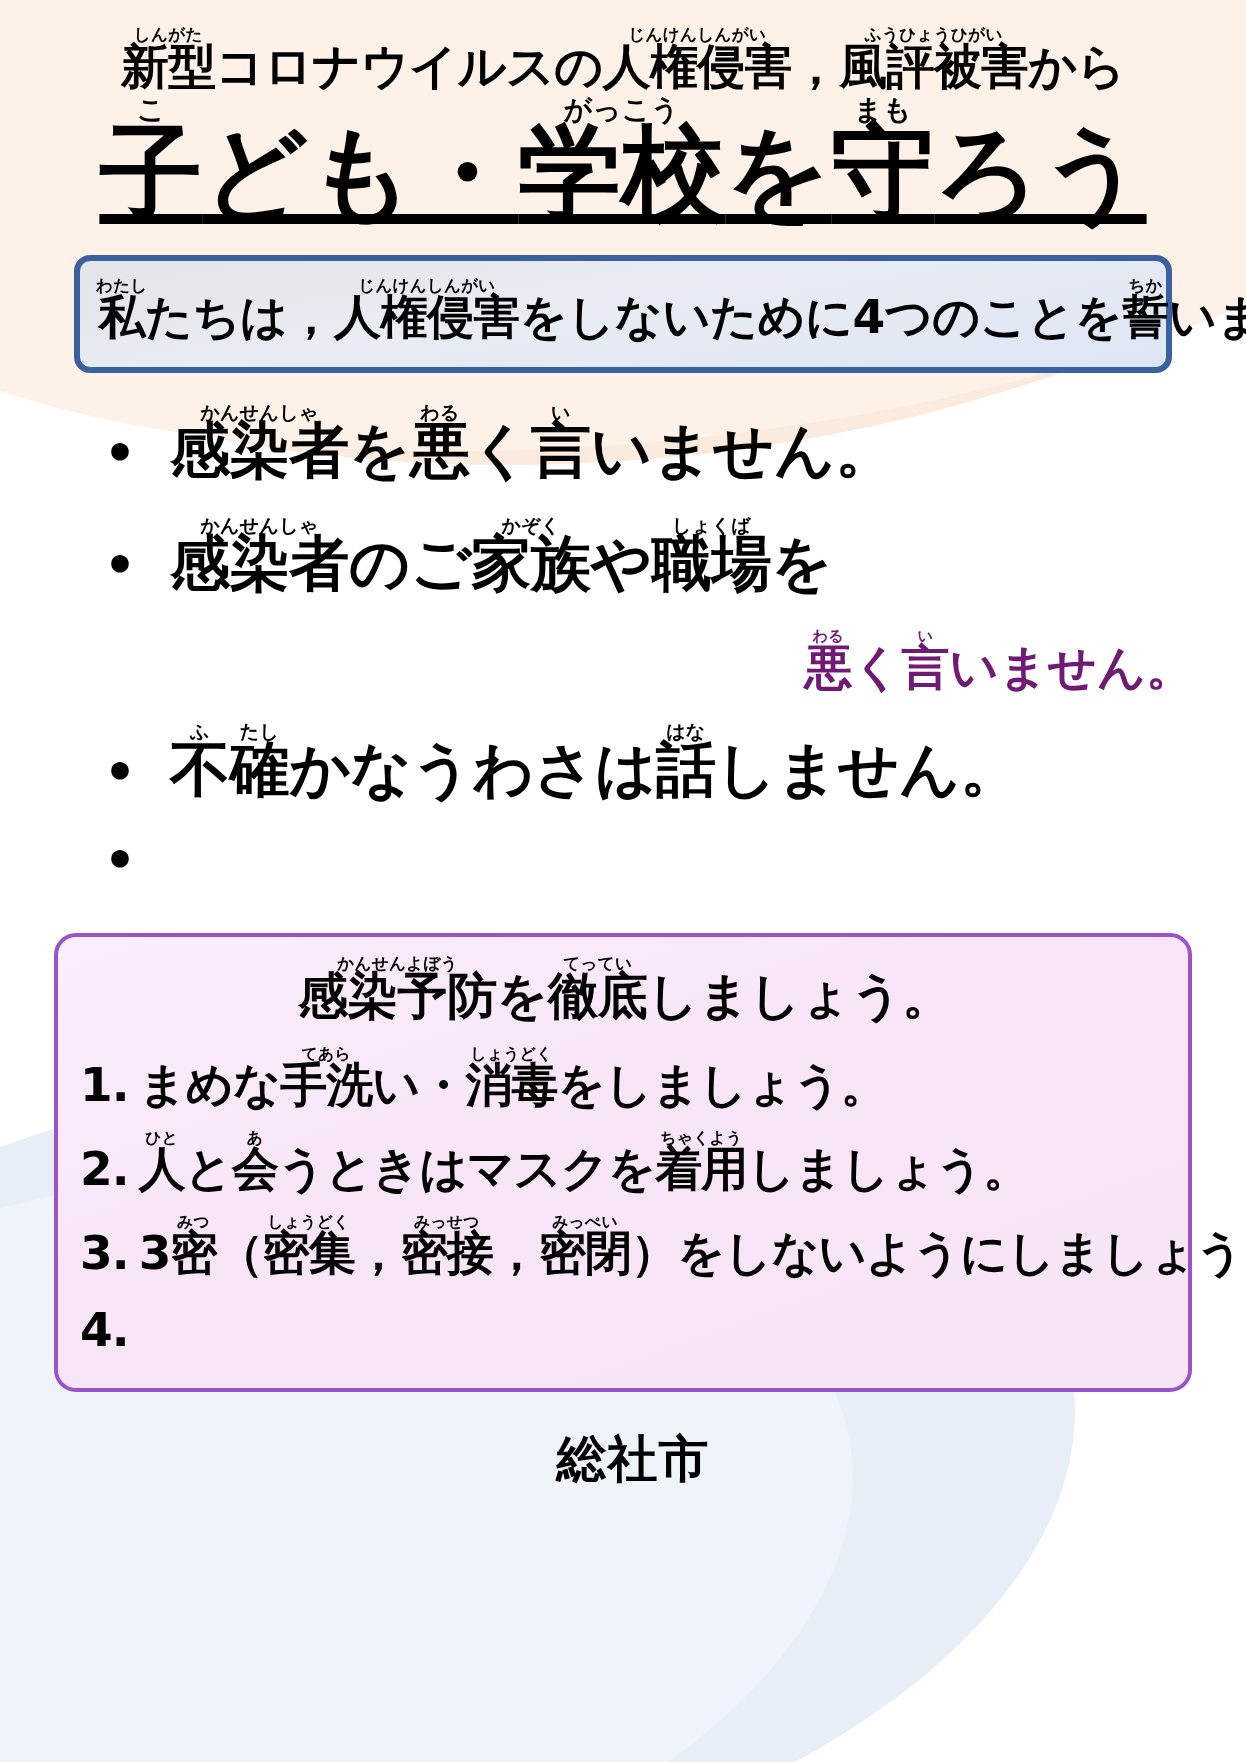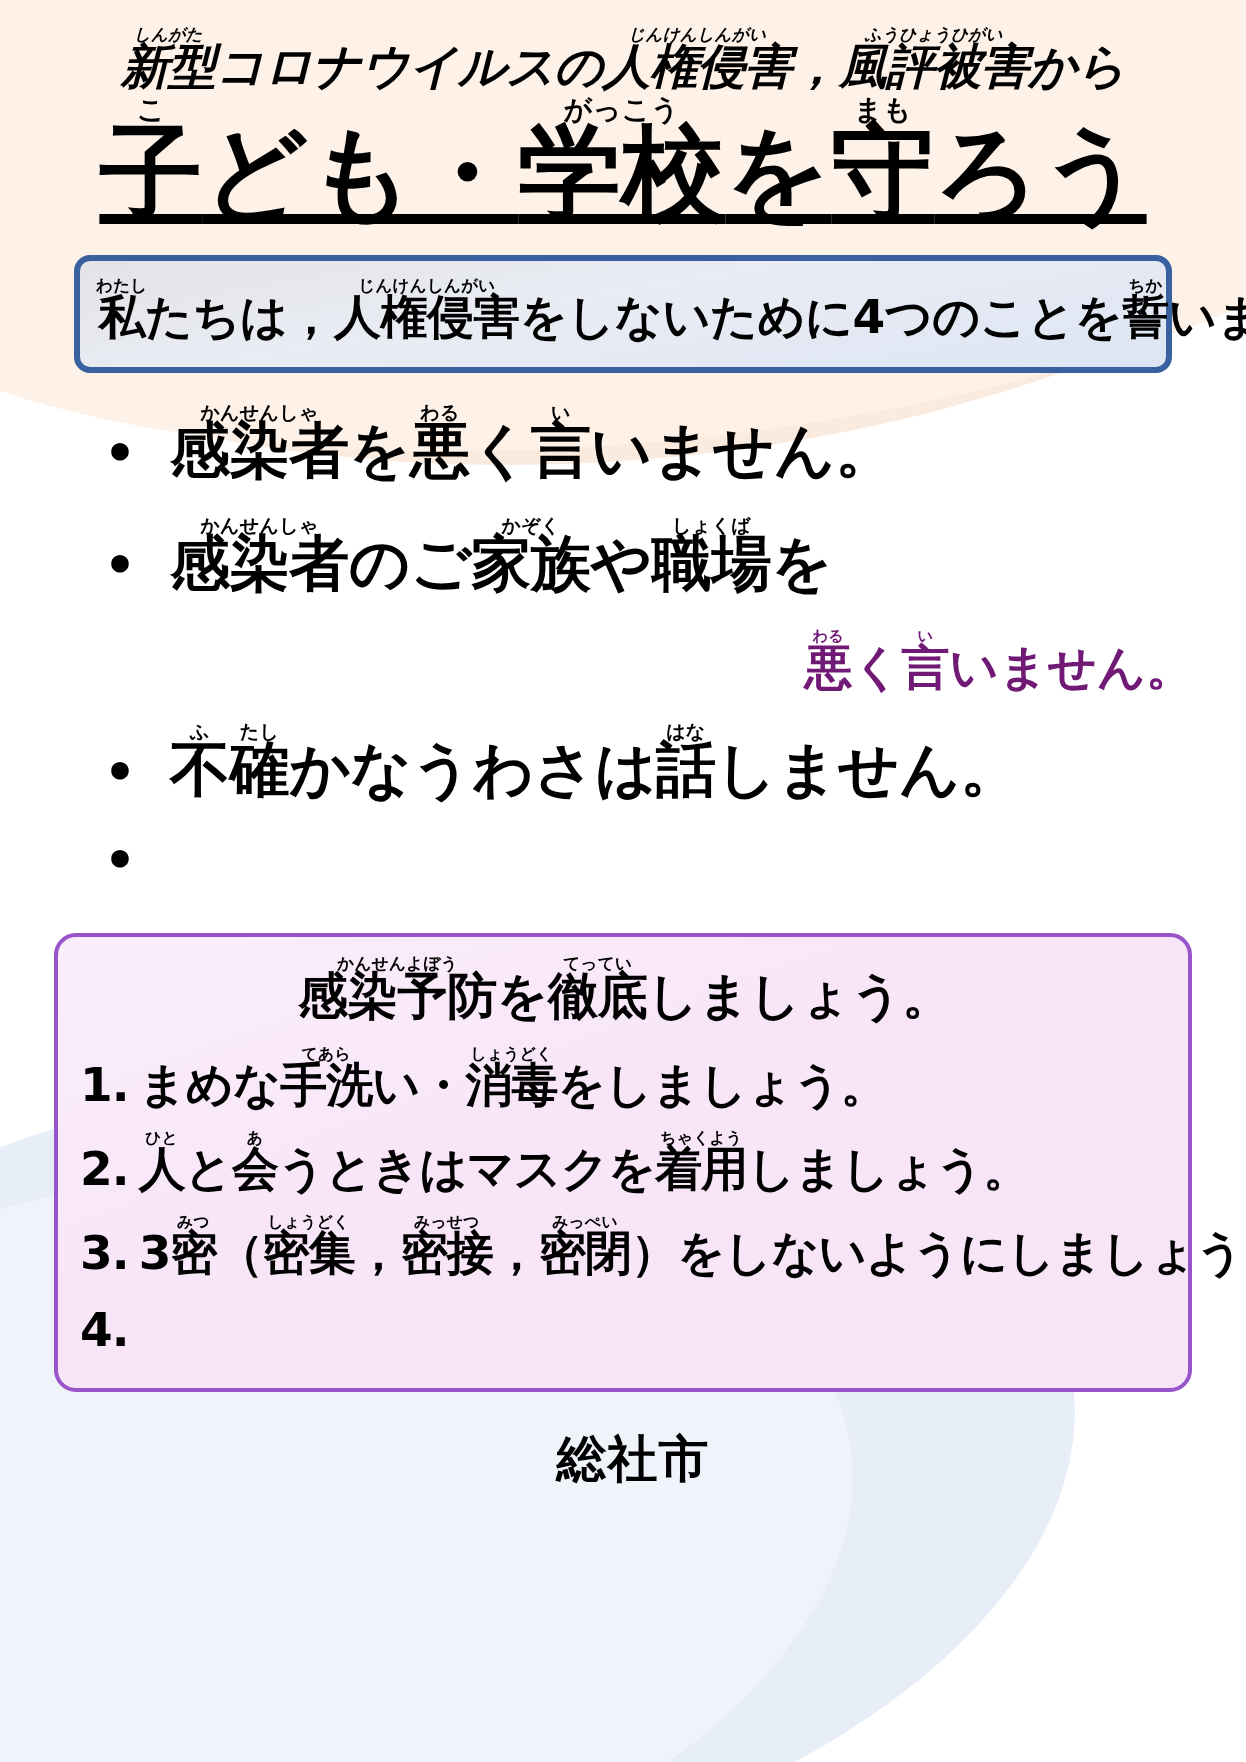--- a/index.html
+++ b/index.html
@@ -100,21 +100,20 @@
     text-align: center;
     padding-top: 26px;
   }
   .headline-sub {
     font-size: 48px;
     font-weight: 900;
     letter-spacing: -0.015em;
     color: #000;
     line-height: 1.42;
     white-space: nowrap;
-    font-style: italic;
   }
   .headline-sub rt { font-size: 0.345em; }
 
   .headline-main {
     font-size: 103px;
     font-weight: 900;
     letter-spacing: 0.005em;
     color: #000;
     line-height: 1.28;
     margin-top: -4px;

